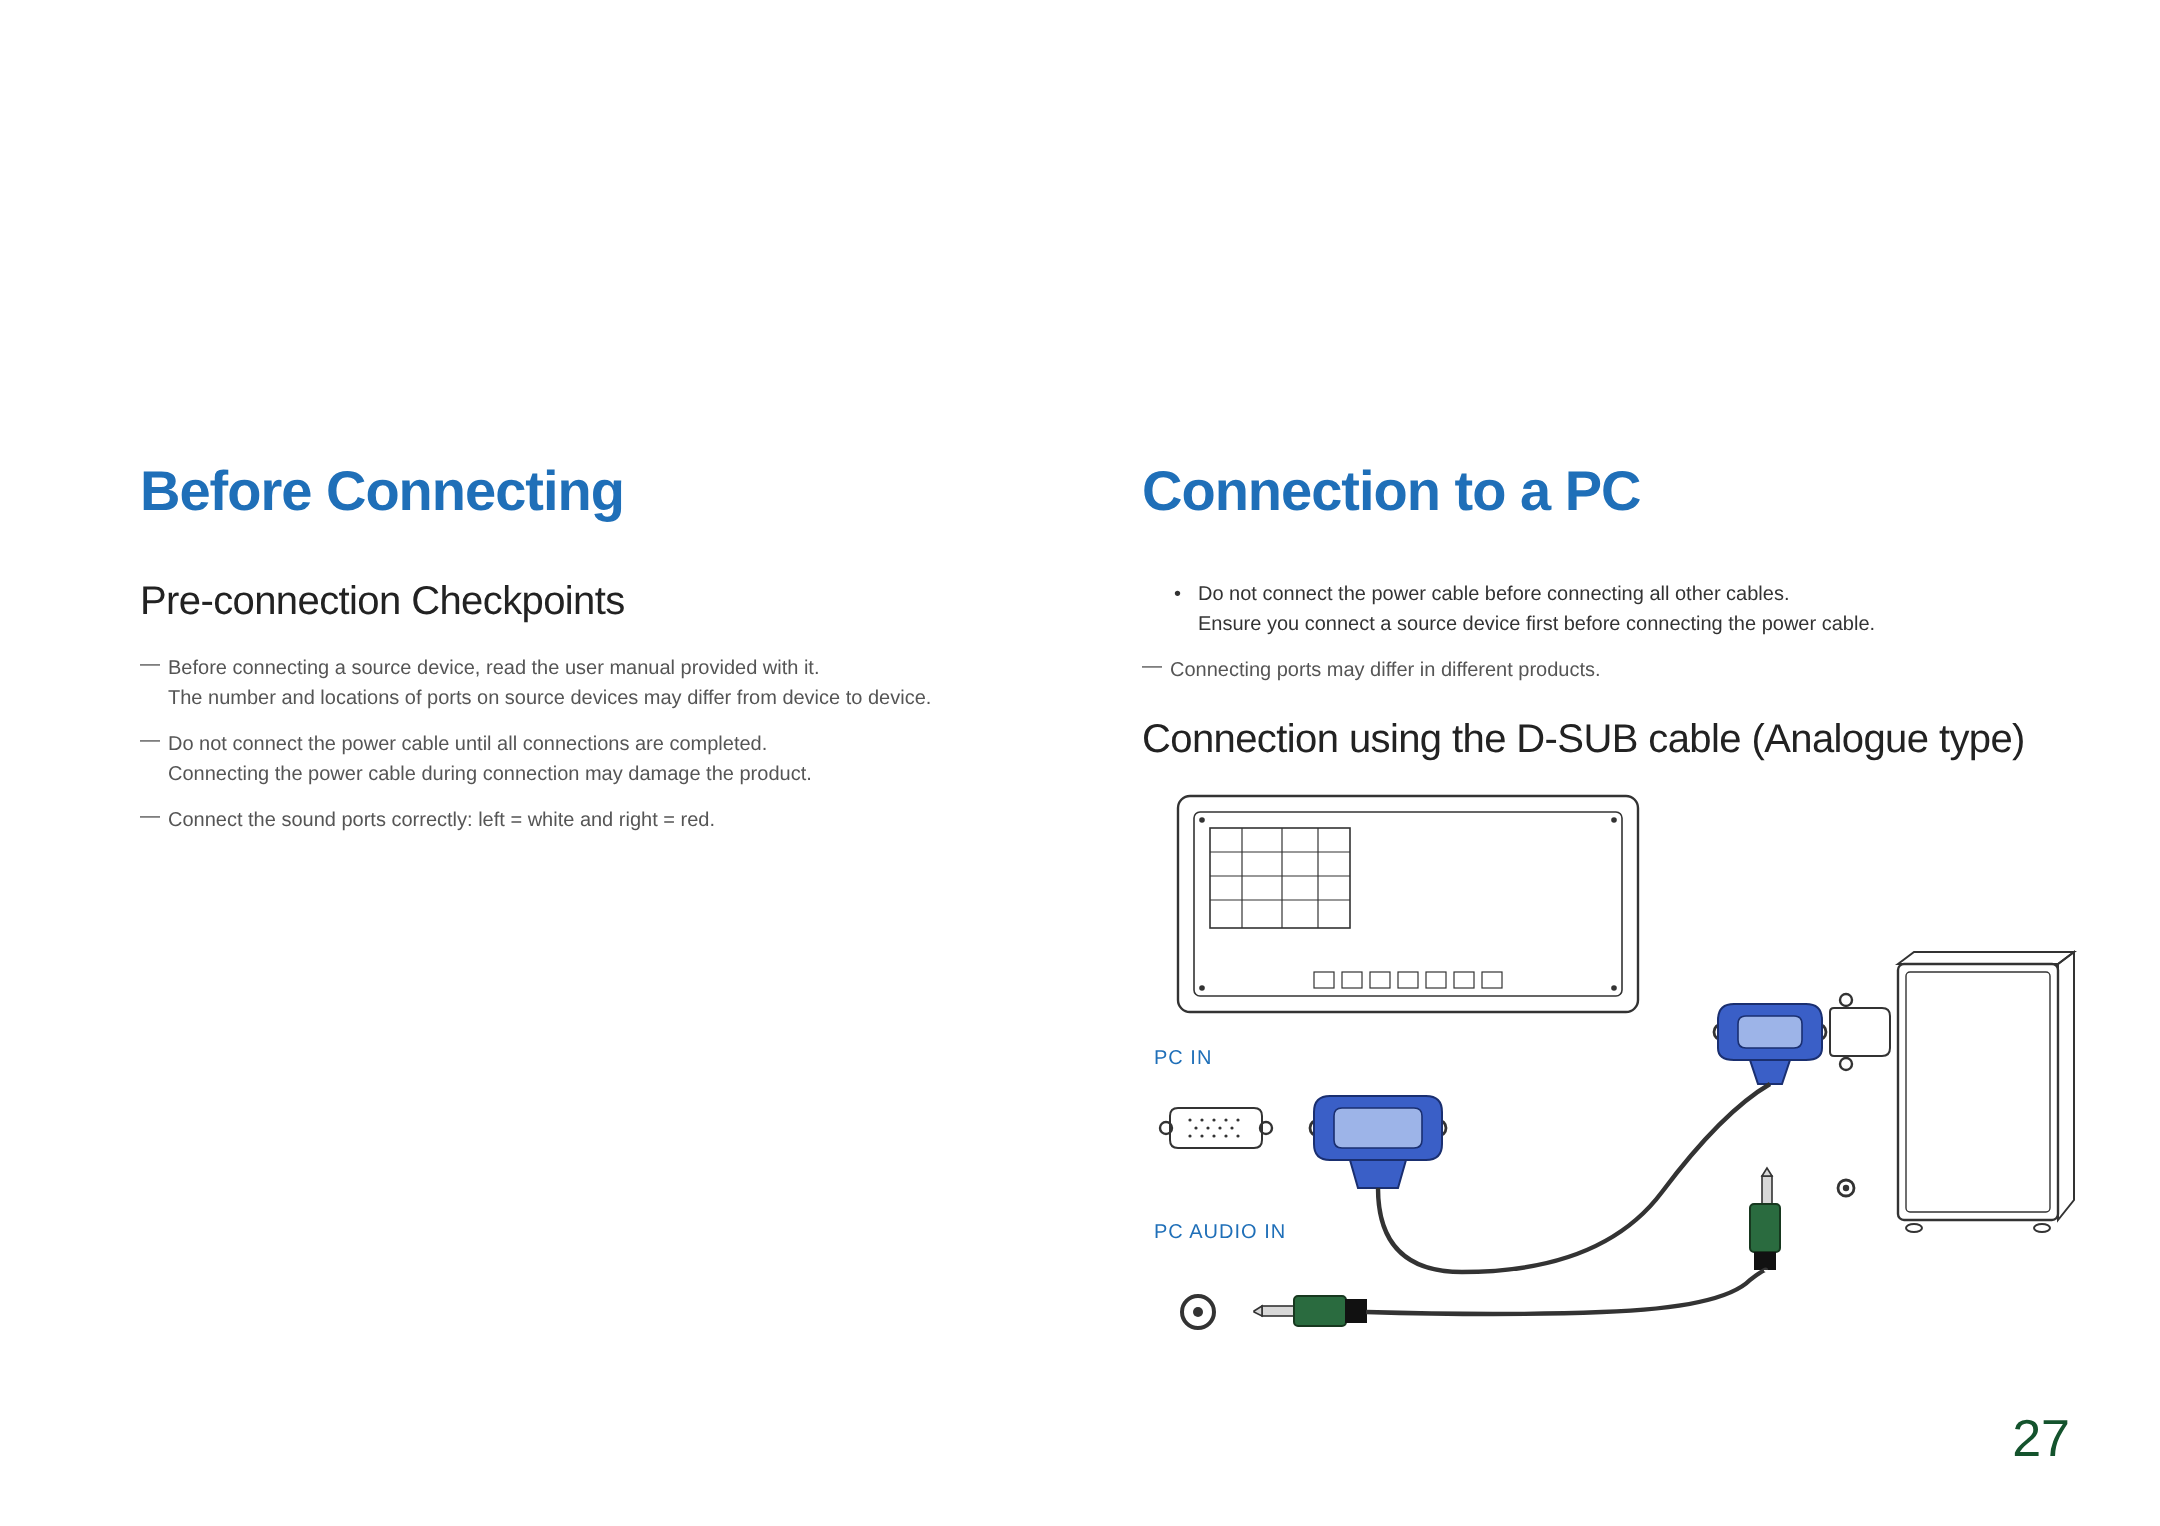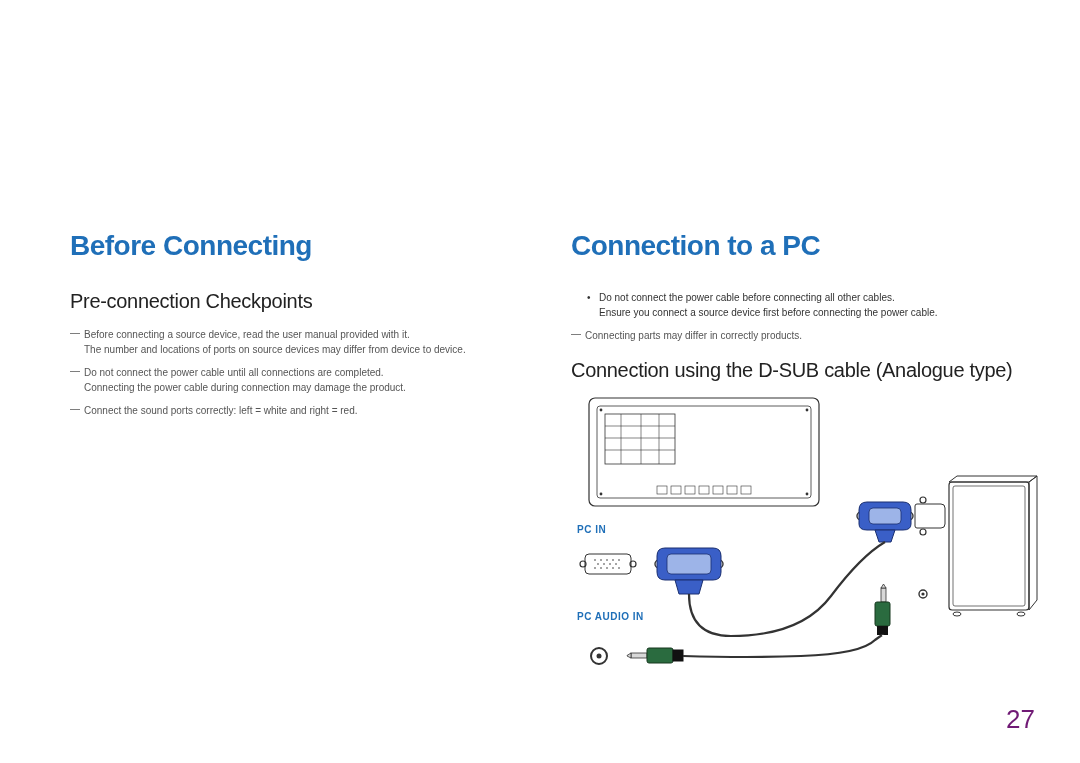--- a/index.html
+++ b/index.html
@@ -66,33 +66,33 @@
     left: 16px;
     top: 0;
     color: #333;
     font-size: 10px;
   }
   .page-number {
     position: absolute;
     right: 45px;
     bottom: 28px;
     font-size: 26px;
-    color: #701a75;
+    color: #14532d;
     font-weight: 300;
   }
   .diagram-area {
     position: relative;
     width: 100%;
     height: 310px;
     margin-top: 8px;
   }
   .port-label {
     position: absolute;
     font-size: 10px;
-    font-weight: 700;
+    font-weight: 400;
     color: #1f6fb8;
     letter-spacing: 0.5px;
   }
   svg { display: block; }
 </style>
 </head>
 <body>
 
 <div class="page">
 
@@ -100,21 +100,21 @@
     <div class="h1">Before Connecting</div>
     <div class="h2">Pre-connection Checkpoints</div>
     <div class="note">Before connecting a source device, read the user manual provided with it.<br>The number and locations of ports on source devices may differ from device to device.</div>
     <div class="note">Do not connect the power cable until all connections are completed.<br>Connecting the power cable during connection may damage the product.</div>
     <div class="note">Connect the sound ports correctly: left = white and right = red.</div>
   </div>
 
   <div class="col">
     <div class="h1">Connection to a PC</div>
     <div class="bullet">Do not connect the power cable before connecting all other cables.<br>Ensure you connect a source device first before connecting the power cable.</div>
-    <div class="note">Connecting parts may differ in correctly products.</div>
+    <div class="note">Connecting ports may differ in different products.</div>
 
     <div class="h2" style="margin-top:16px;">Connection using the D-SUB cable (Analogue type)</div>
 
     <div class="diagram-area">
       <div class="port-label" style="left:6px; top:128px;">PC IN</div>
       <div class="port-label" style="left:6px; top:215px;">PC AUDIO IN</div>
 
       <svg width="470" height="310" viewBox="0 0 470 310">
 
         <g>

